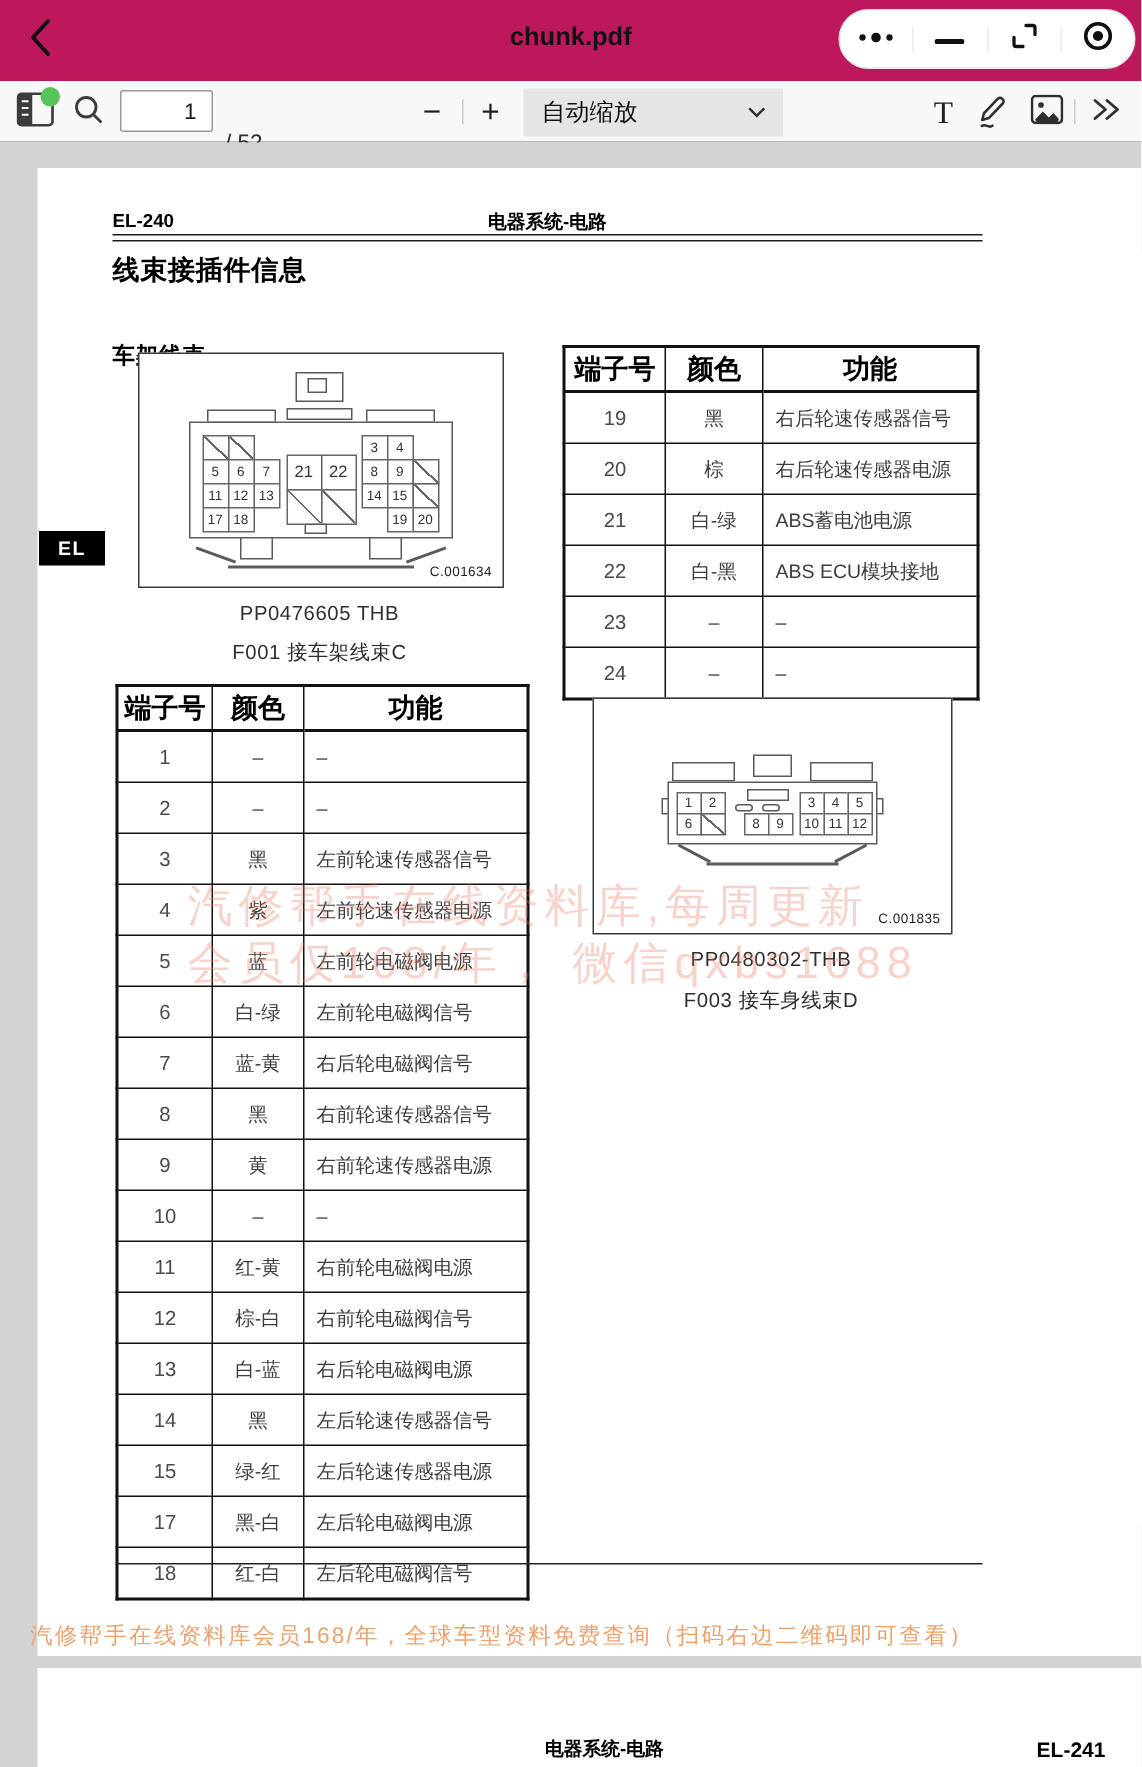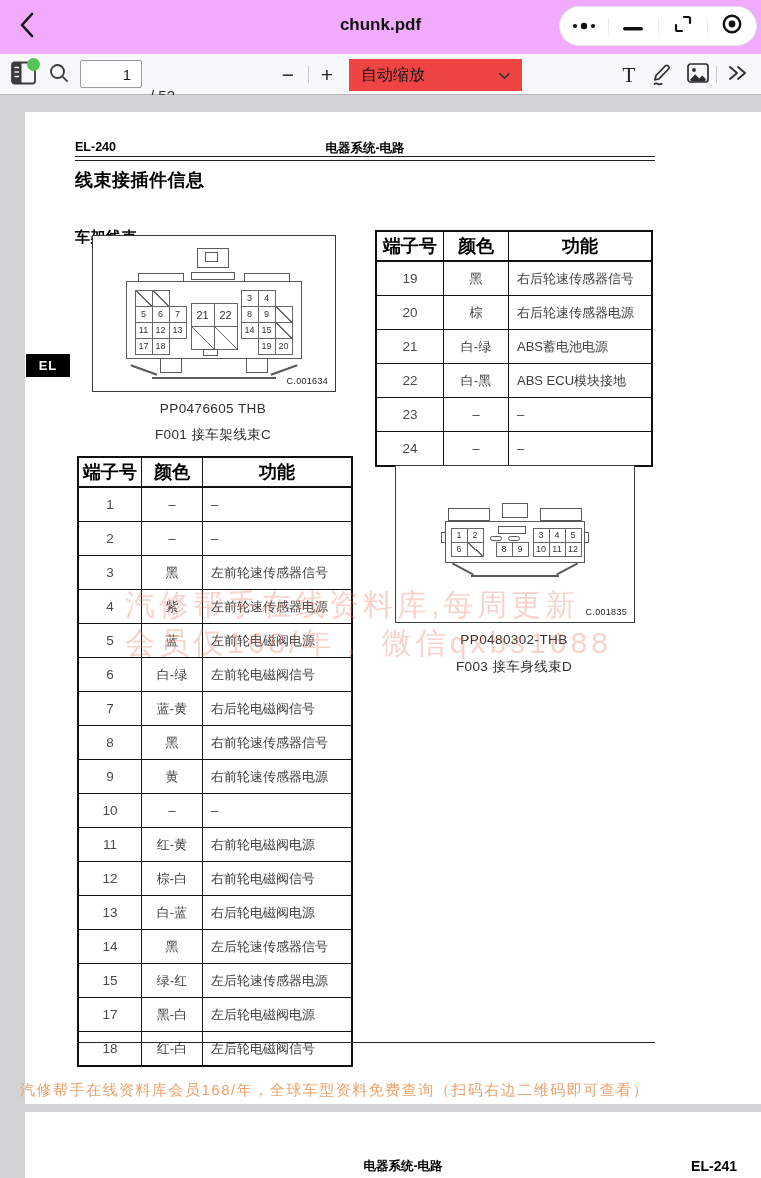--- a/index.html
+++ b/index.html
@@ -1,37 +1,37 @@
 <!DOCTYPE html>
 <html><head>
 <meta charset="utf-8">
 <style>
   html,body{margin:0;padding:0;}
   body{width:761px;height:1178px;overflow:hidden;background:#fff;
        font-family:"Liberation Sans","DejaVu Sans",sans-serif;
        -webkit-font-smoothing:antialiased;}
-  .appbar{position:relative;height:54px;background:#f0abfc;}
+  .appbar{position:relative;height:54px;background:#be185d;}
   .back-btn{position:absolute;left:13px;top:12px;width:28px;height:30px;display:flex;align-items:center;justify-content:center;cursor:pointer;}
   .app-title{position:absolute;left:0;right:0;top:15px;text-align:center;font-size:17px;font-weight:600;color:#121212;}
   .capsule{position:absolute;right:4px;top:6px;width:198px;height:40px;border:1px solid #e4e4e6;border-radius:21px;background:#fff;display:flex;align-items:center;box-sizing:border-box;}
   .cap-btn{flex:1;height:100%;display:flex;align-items:center;justify-content:center;cursor:pointer;}
   .cap-sep{width:1px;height:17px;background:#ececee;}
 
   .toolbar{position:relative;height:41px;background:#f8f8fa;border-bottom:1px solid #b6b6ba;box-sizing:border-box;}
   .tb{position:absolute;display:flex;align-items:center;justify-content:center;cursor:pointer;}
   .sidebar-btn{left:10px;top:9px;width:28px;height:24px;}
   .dot{position:absolute;right:-2px;top:-5px;width:13px;height:13px;border-radius:50%;background:#56c456;}
   .search-btn{left:48px;top:10px;width:22px;height:22px;}
   .page-input{position:absolute;left:80px;top:6px;width:62px;height:28px;border:1px solid #9a9aa0;border-radius:2px;background:#fff;box-sizing:border-box;text-align:right;padding:0 10px 0 4px;font-size:15px;color:#1b1b1b;font-family:inherit;}
   .page-count{position:absolute;left:150px;top:13px;font-size:15px;color:#2c2c2e;margin-top:20px;}
   .zoom-out{left:276px;top:9px;width:24px;height:24px;font-size:21px;color:#1f1f1f;font-weight:300;}
   .tb-sep{position:absolute;width:1px;height:17px;background:#c9c9cc;}
   .sep1{left:308px;top:12px;}
   .zoom-in{left:315px;top:9px;width:24px;height:24px;font-size:21px;color:#1f1f1f;font-weight:300;}
-  .zoom-select{position:absolute;left:349px;top:5px;width:173px;height:32px;background:#ef4444;display:flex;align-items:center;cursor:pointer;}
+  .zoom-select{position:absolute;left:349px;top:5px;width:173px;height:32px;background:#e5e5e5;display:flex;align-items:center;cursor:pointer;}
   .zoom-select-label{padding-left:12px;font-size:16px;color:#111;flex:1;}
   .zoom-select .chev{margin-right:11px;}
   .text-tool{left:616px;top:8px;width:26px;height:26px;font-family:"Liberation Serif","DejaVu Serif",serif;font-size:21px;color:#222;}
   .pen-tool{left:649px;top:8px;width:26px;height:26px;}
   .img-tool{left:685px;top:9px;width:26px;height:24px;}
   .sep2{left:716px;top:12px;}
   .more-tools{left:724px;top:9px;width:26px;height:24px;}
 
   .viewer{position:relative;height:1083px;background:#d3d3d6;overflow:hidden;}
   .page{position:absolute;left:25px;width:756px;background:#fff;}

